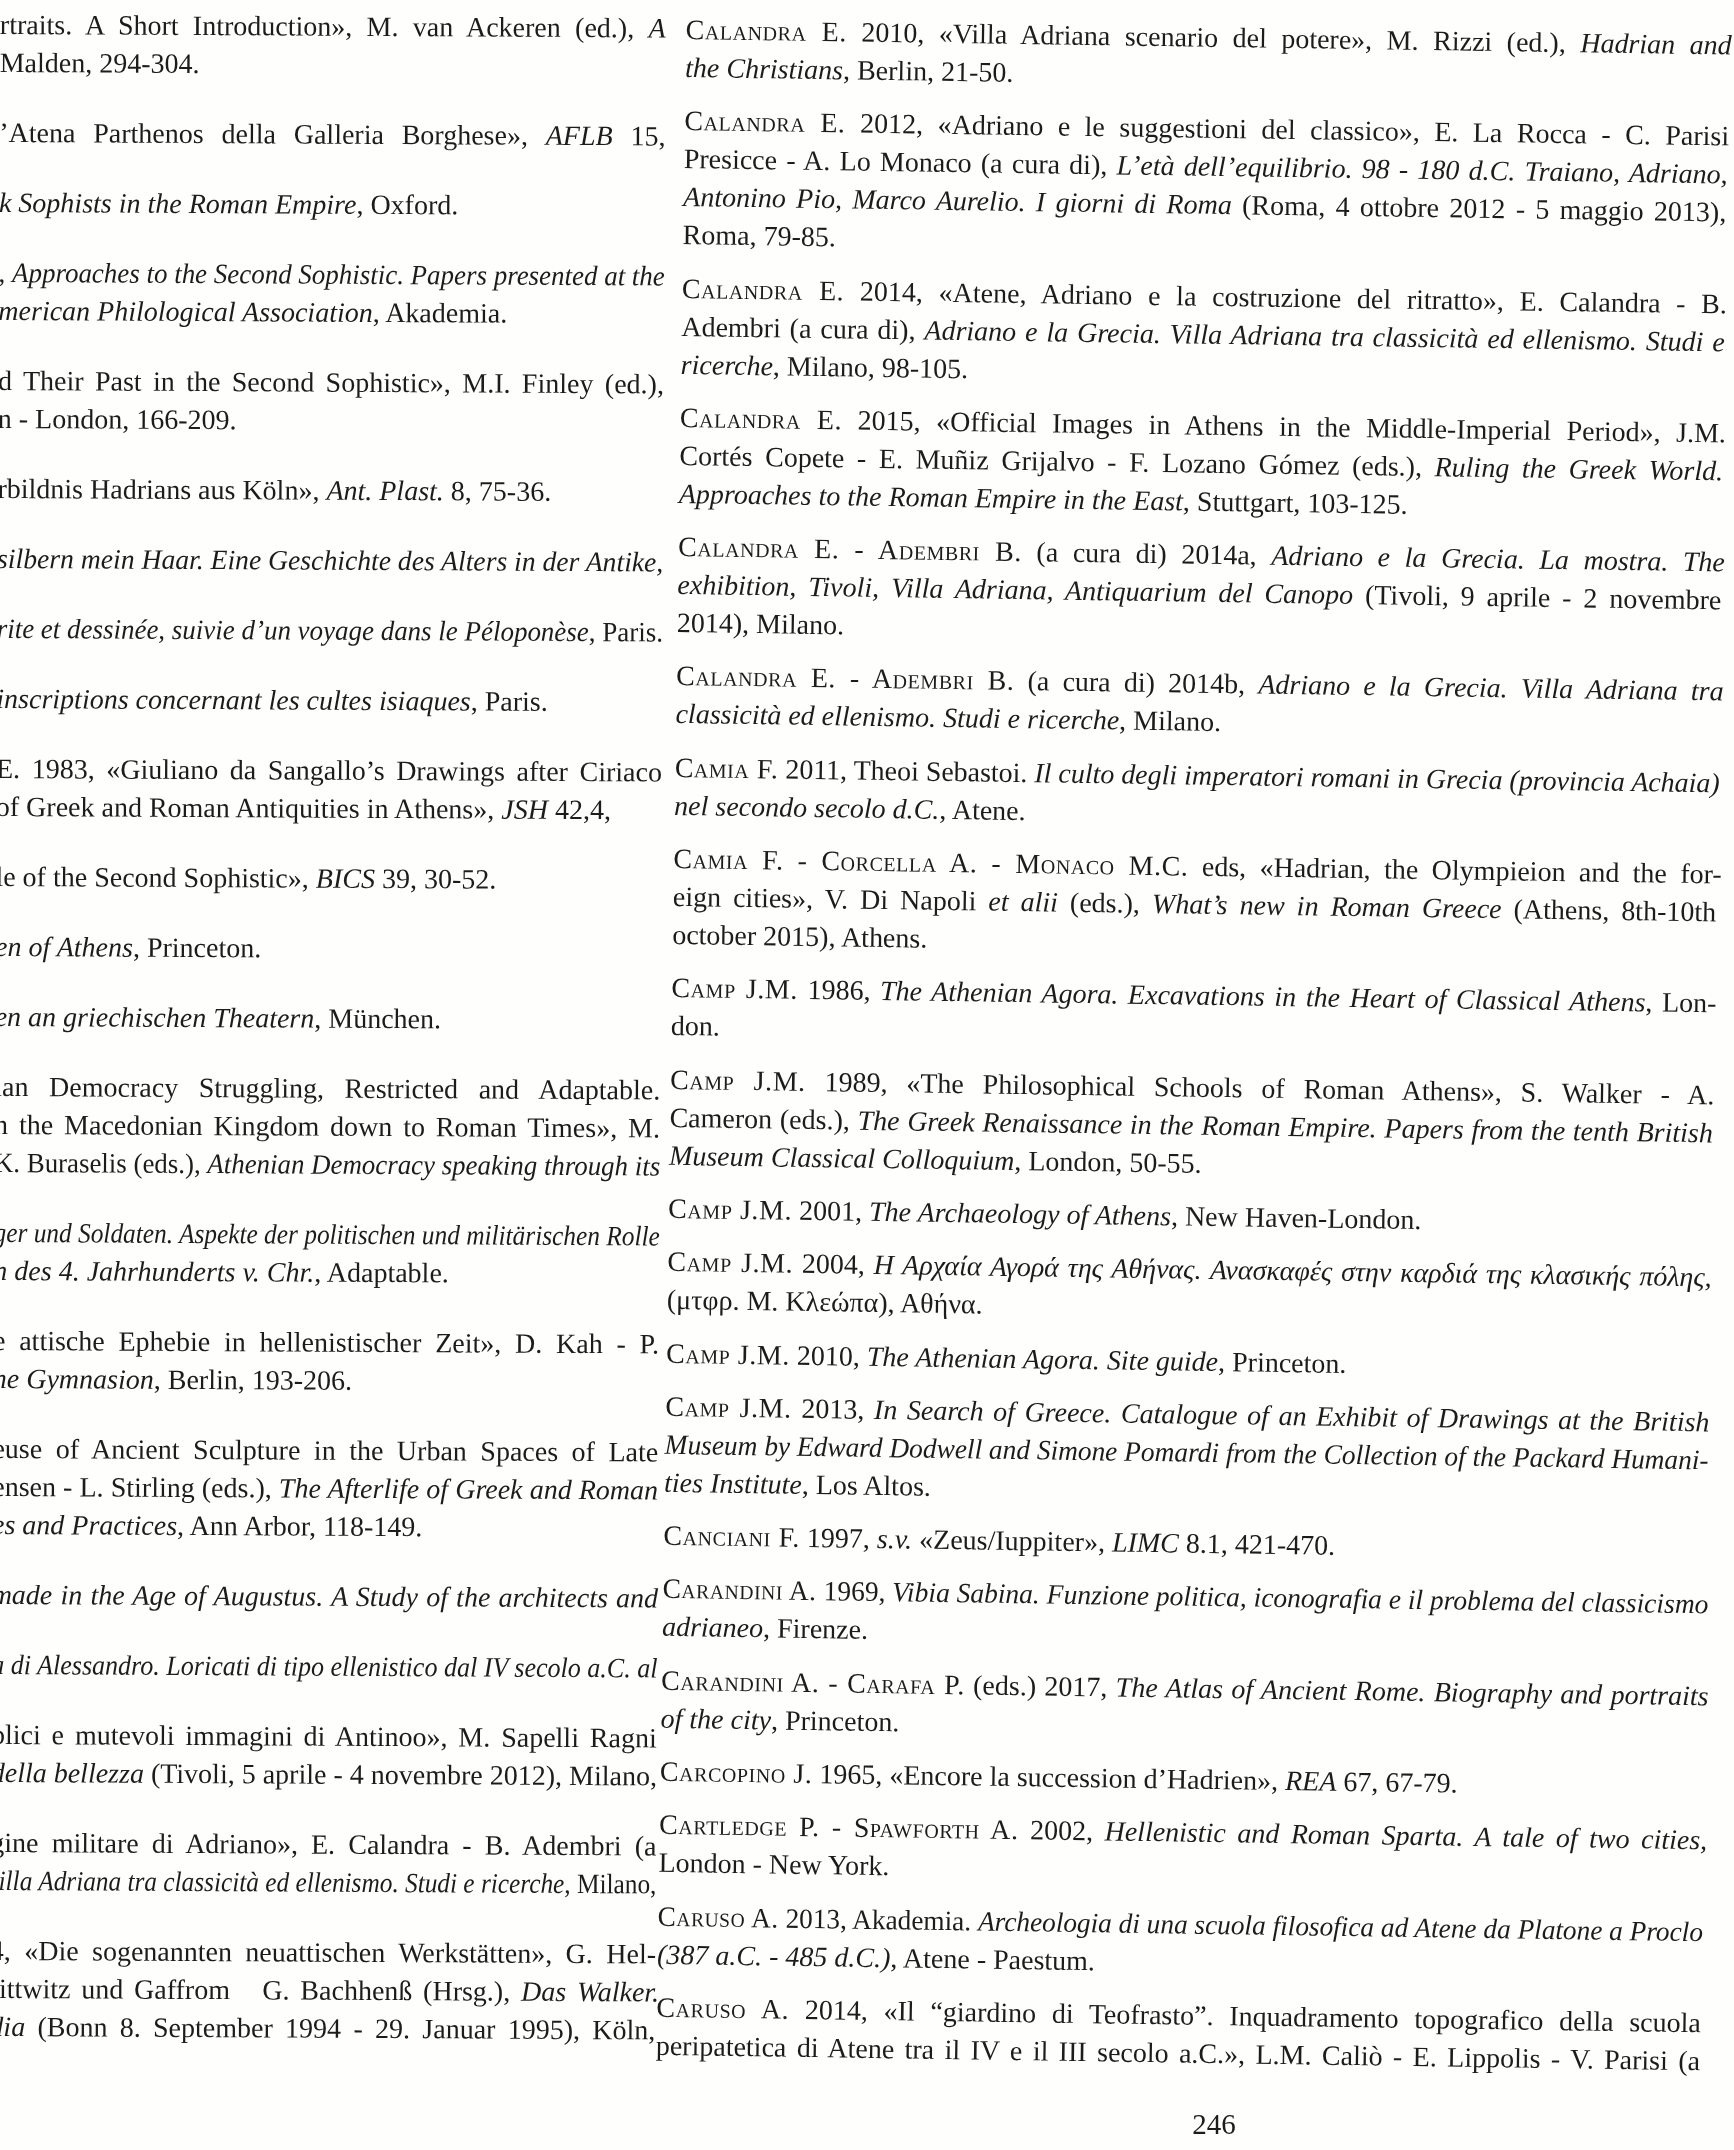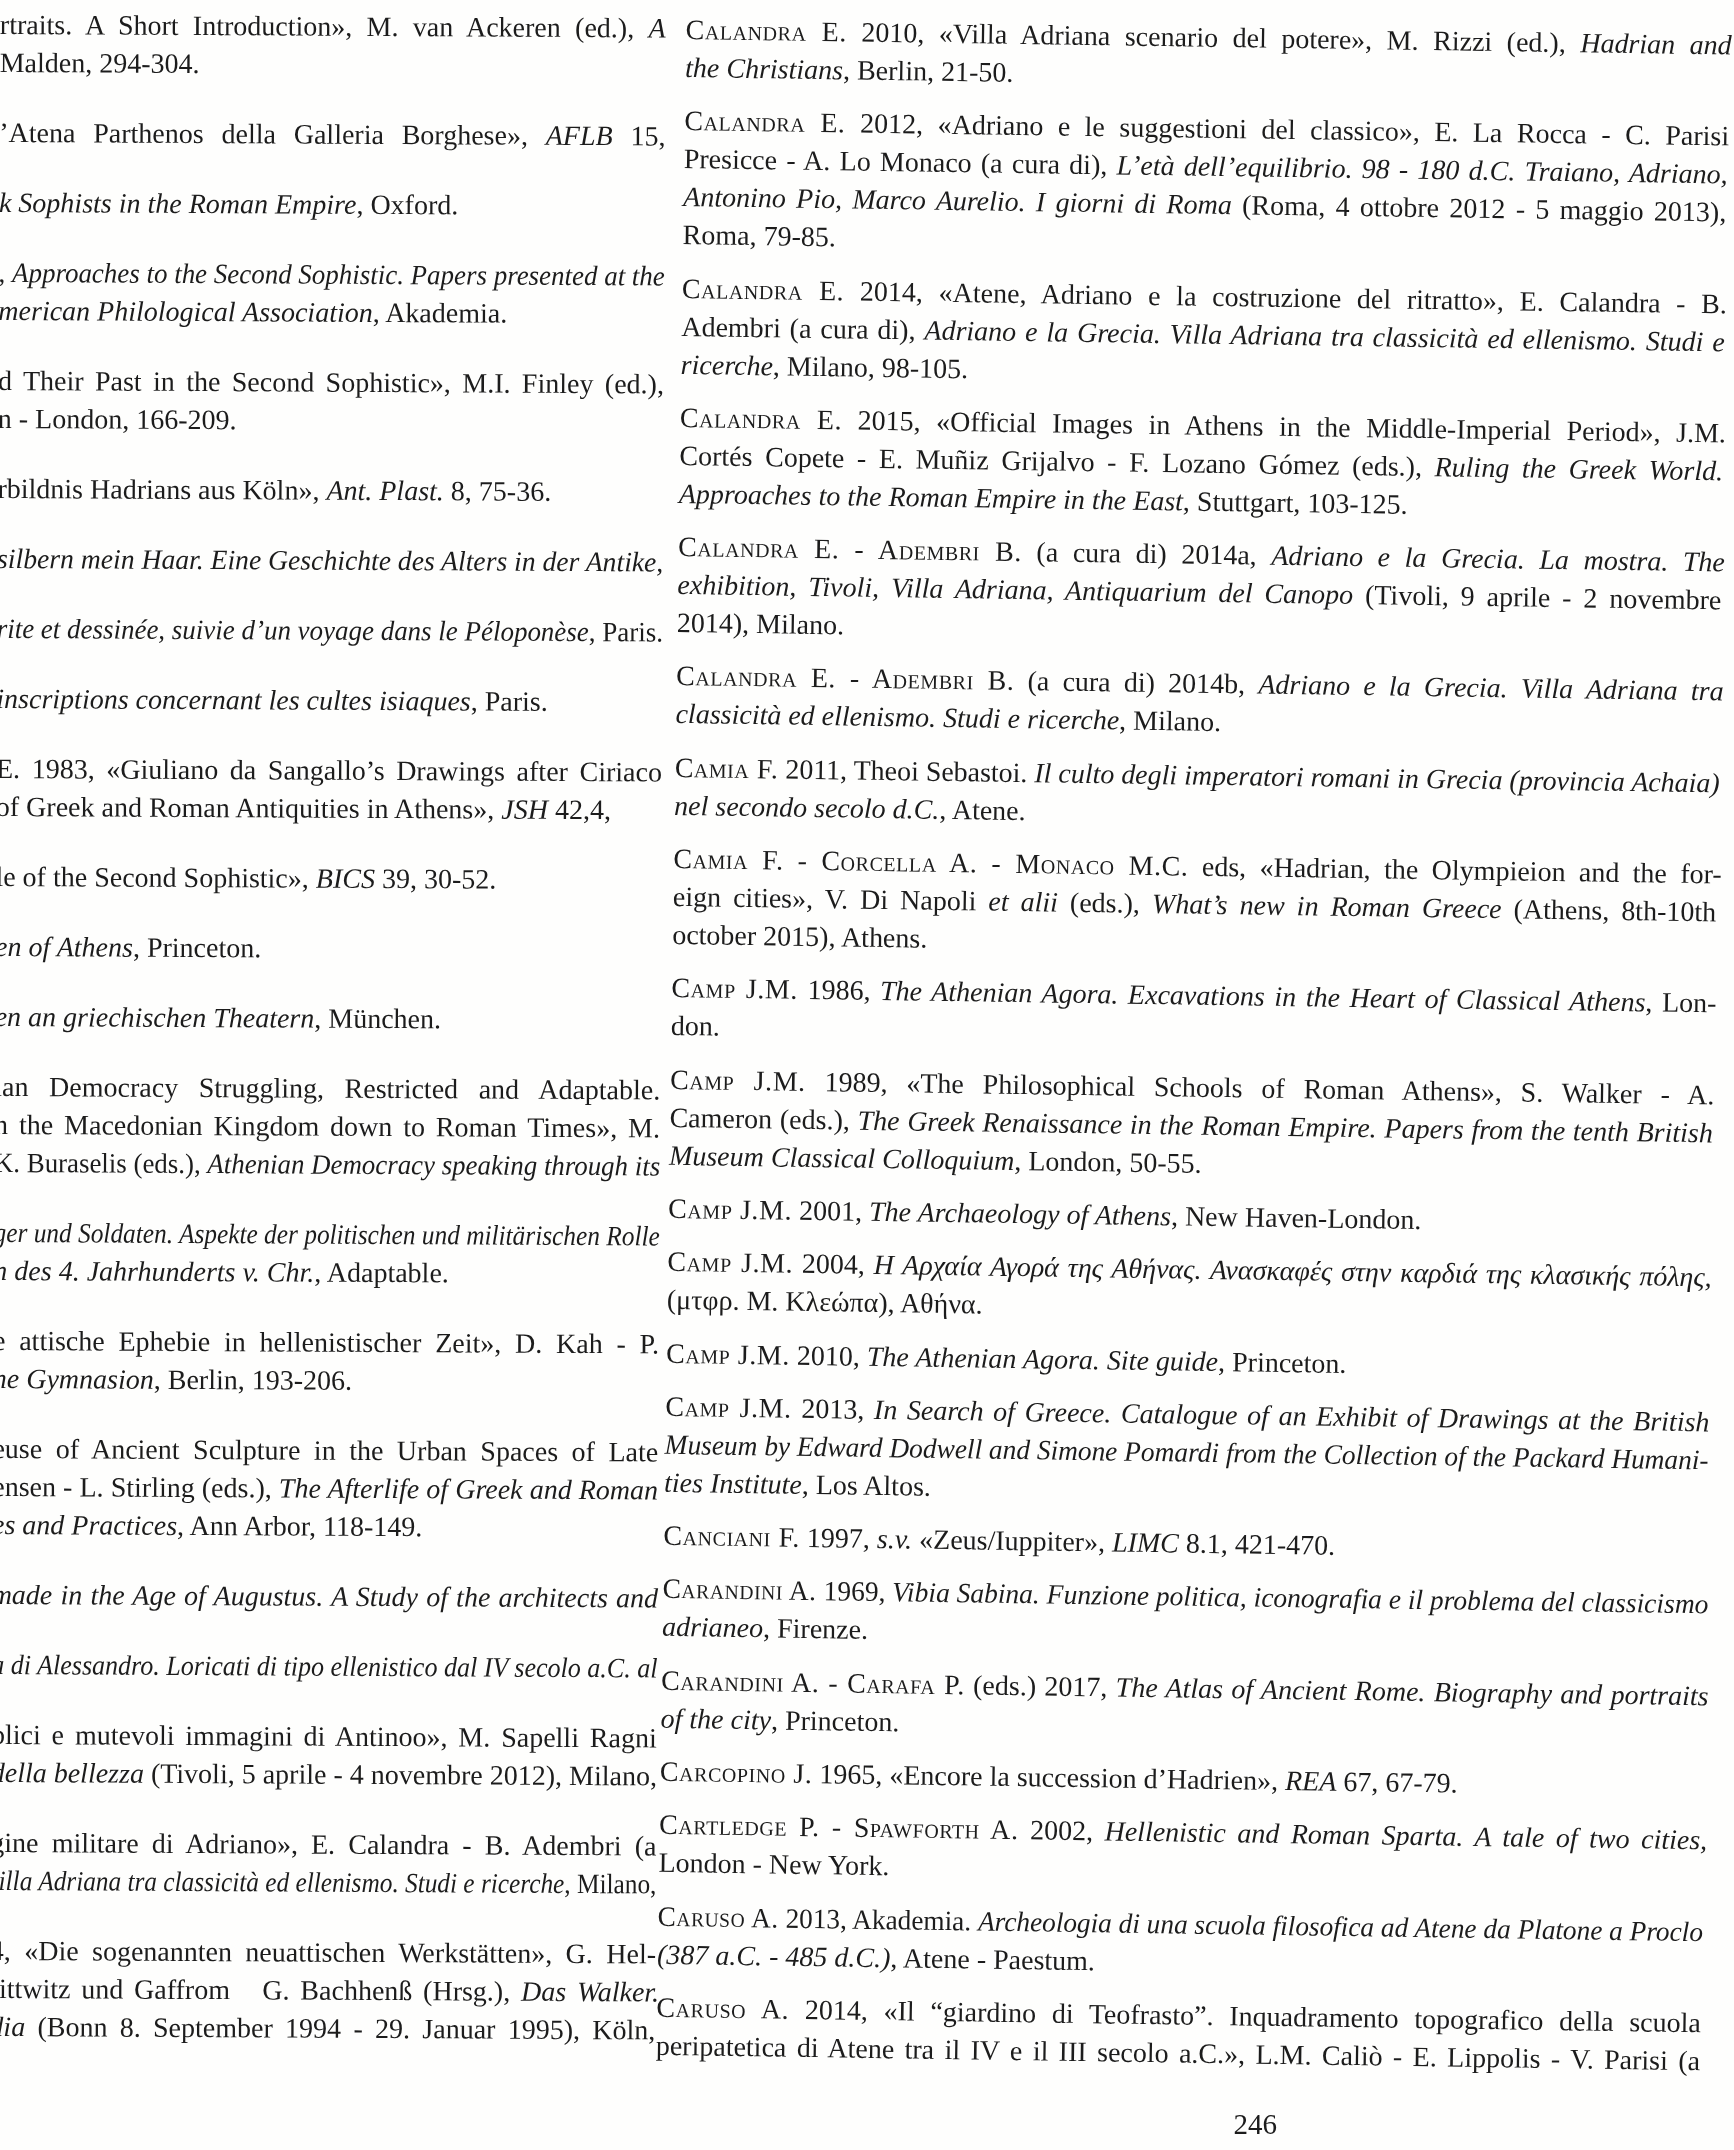--- a/index.html
+++ b/index.html
@@ -15,21 +15,21 @@
   .entry{margin:0 0 0 0;}
   #left-col .entry{margin-bottom:32px;}
   #right-col .entry{margin-bottom:15.3px;}
   .line{font-size:28px;line-height:38px;height:38px;}
   .ln{display:inline-block;white-space:nowrap;transform-origin:0 50%;}
   .seg-r{font-style:normal;}
   .seg-i{font-style:italic;}
   .seg-sc{font-variant:small-caps;letter-spacing:0.02em;}
   .page-number{
     position:absolute;left:1151px;top:2105px;width:126px;
-    text-align:right;font-size:29px;line-height:38px;
+    text-align:center;font-size:29px;line-height:38px;
   }
 </style>
 </head>
 <body>
 
 <div class="page">
   <div class="col" id="left-col">
       <div class="entry">
         <div class="line full"><span class="ln" style="word-spacing: 7.3px;"><span class="seg-r">rtraits. A Short Introduction», M. van Ackeren (ed.), </span><span class="seg-i">A</span></span></div>
         <div class="line last"><span class="ln"><span class="seg-r">Malden, 294-304.</span></span></div>

